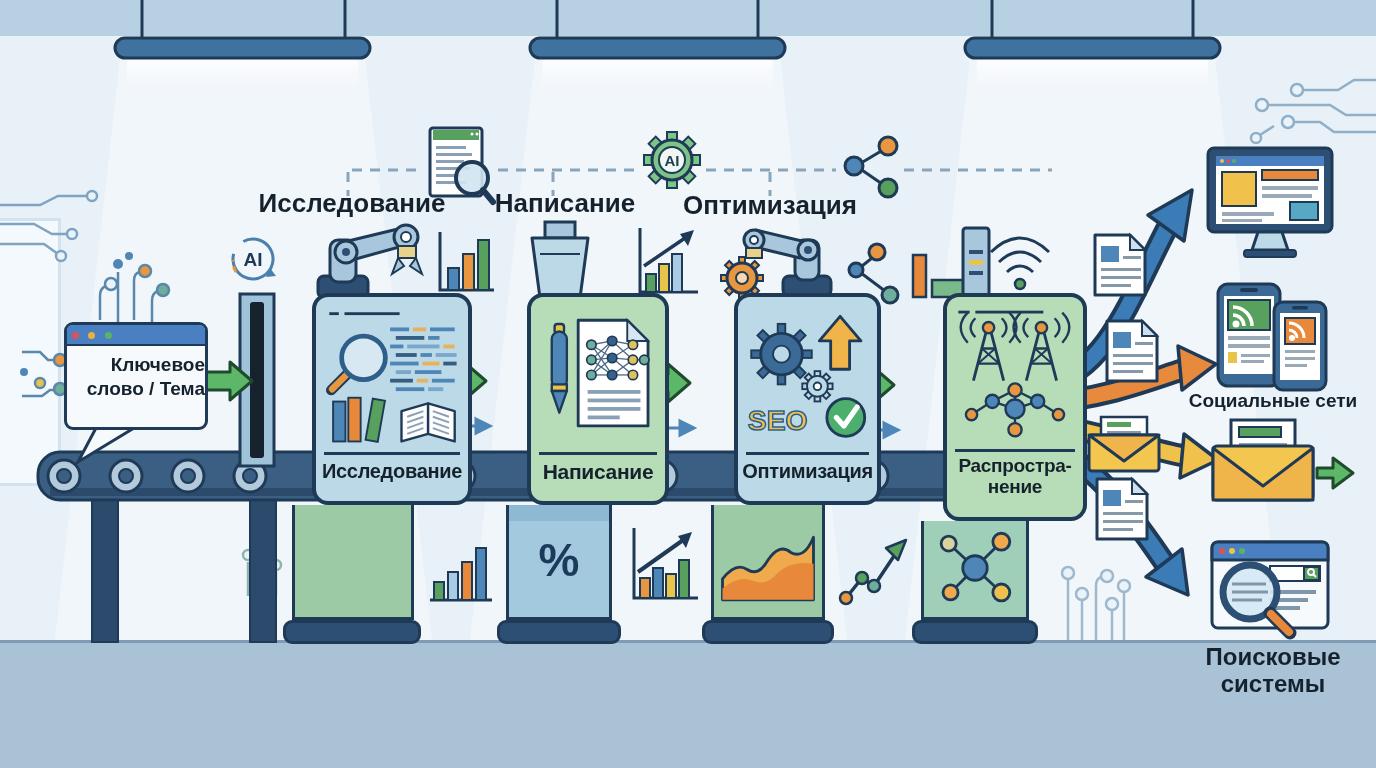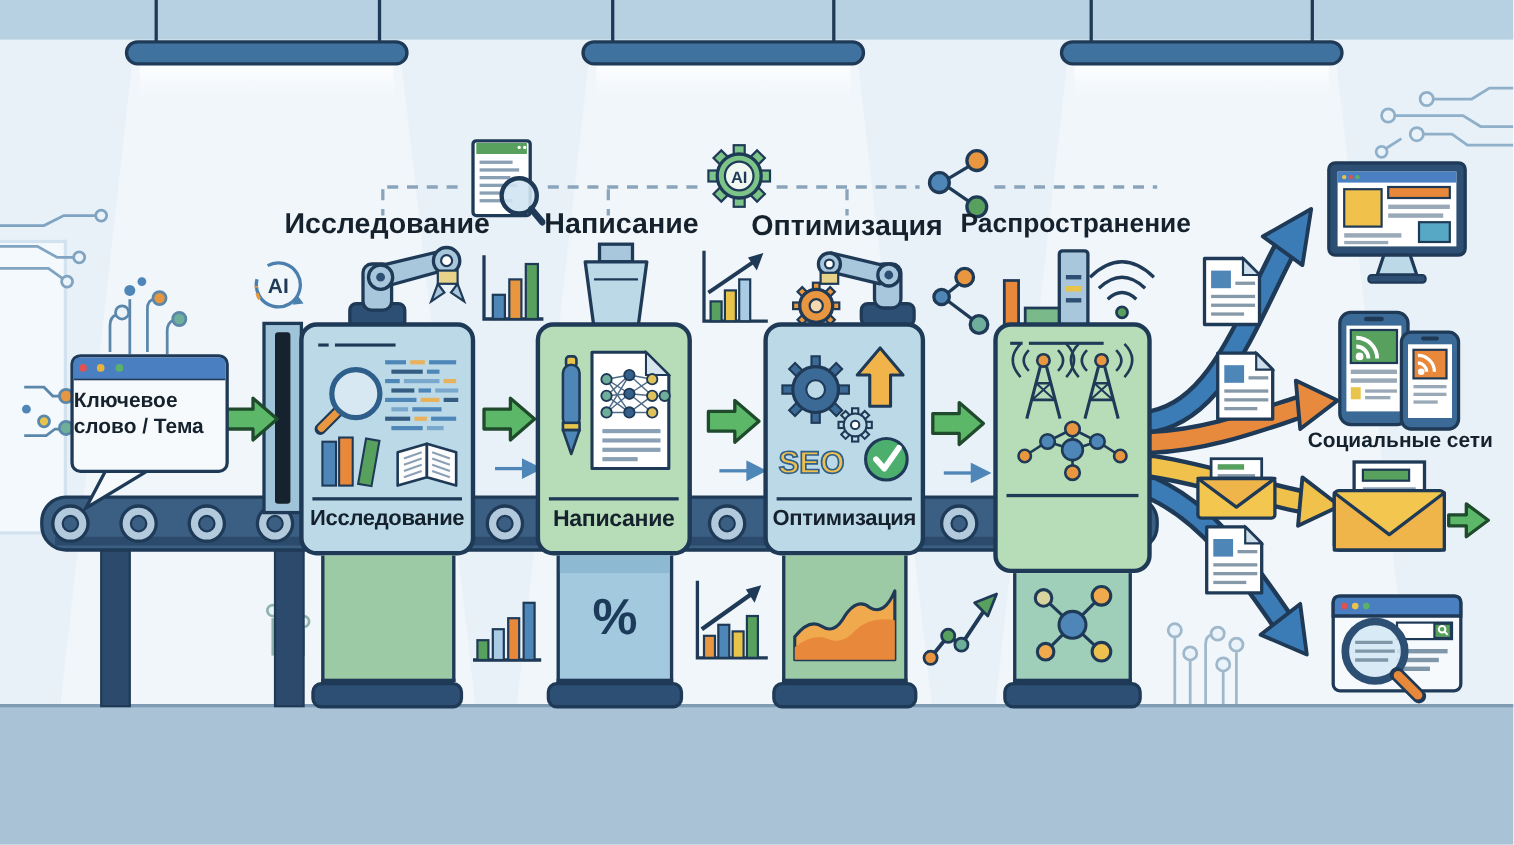--- a/index.html
+++ b/index.html
@@ -11,36 +11,36 @@
   .c1{clip-path:polygon(120px 58px,365px 58px,432px 640px,55px 640px);}
   .c2{clip-path:polygon(535px 58px,780px 58px,847px 640px,470px 640px);}
   .c3{clip-path:polygon(970px 58px,1215px 58px,1282px 640px,905px 640px);}
   .panel{position:absolute;left:0;top:218px;width:58px;height:262px;background:#f3f9fd;border:3px solid #d2e2ee;border-left:none;z-index:0;}
   svg.bg{position:absolute;left:0;top:0;z-index:1;}
   .icon{position:absolute;z-index:2;}
   .lbl{position:absolute;z-index:3;font-weight:bold;color:#15222d;text-align:center;}
   .top-lbl{font-size:26px;}
   .out-lbl{font-size:19px;}
   .preline{white-space:pre-line;line-height:1.12;}
-  .machine{position:absolute;z-index:2;border:4px solid #1f3a57;border-radius:16px;box-sizing:border-box;}
+  .machine{position:absolute;z-index:2;border:4px solid #1f3a57;border-radius:16px;box-sizing:border-box;margin-left:40px;}
   .m-blue{background:#bcd9e8;}
   .m-green{background:#b7dcb8;}
   .machine .divider{position:absolute;left:8px;right:8px;height:0;border-top:3px solid #1f3a57;}
   .machine .m-lbl{position:absolute;left:2px;right:2px;text-align:center;font-weight:bold;color:#15222d;letter-spacing:-0.3px;}
   .pedestal{position:absolute;z-index:2;border:3px solid #1f3a57;border-top:none;box-sizing:border-box;}
   .p-green{background:#9ccaa4;}
   .p-blue{background:#a3c9df;}
   .p-teal{background:#9fceb9;}
   .band{position:absolute;left:0;top:0;right:0;height:16px;background:#8db9d3;}
   .pct{position:absolute;left:0;right:0;top:28px;text-align:center;font-size:46px;font-weight:bold;color:#1c3a5a;}
   .base{position:absolute;z-index:2;background:#2d4f74;border:3px solid #1f3a57;border-radius:9px;box-sizing:border-box;}
   .bubble{position:absolute;left:64px;top:322px;width:144px;height:108px;background:#f6fafc;border:3px solid #1f3a57;border-radius:9px;z-index:2;box-sizing:border-box;}
   .bubble .tb{position:absolute;left:0;top:0;right:0;height:19px;background:#4a7fc1;border-radius:5px 5px 0 0;border-bottom:2px solid #1f3a57;}
   .dot{display:inline-block;width:7px;height:7px;border-radius:50%;margin:5px 0 0 5px;}
-  .bubble .txt{position:absolute;left:0;right:0;top:28px;text-align:left;font-size:19px;font-weight:bold;color:#15222d;line-height:1.25;}
+  .bubble .txt{position:absolute;left:0;right:0;top:28px;text-align:right;font-size:19px;font-weight:bold;color:#15222d;line-height:1.25;}
 </style>
 </head>
 <body>
 
 <div class="scene">
   <div class="ceiling"></div>
   <div class="floor"></div>
   <div class="cone c1"></div>
   <div class="cone c2"></div>
   <div class="cone c3"></div>
@@ -333,21 +333,20 @@
     <line x1="16" y1="32" x2="48" y2="13" stroke="#1f3a57" stroke-width="3"></line>
     <line x1="16" y1="32" x2="48" y2="54" stroke="#1f3a57" stroke-width="3"></line>
     <circle cx="14" cy="32" r="9" fill="#4e86b8" stroke="#1f3a57" stroke-width="3"></circle>
     <circle cx="48" cy="12" r="9" fill="#e8963f" stroke="#1f3a57" stroke-width="3"></circle>
     <circle cx="48" cy="54" r="9" fill="#58a05e" stroke="#1f3a57" stroke-width="3"></circle>
   </svg>
 
   <div class="lbl top-lbl" style="left:257px;top:188px;width:190px">Исследование</div>
   <div class="lbl top-lbl" style="left:470px;top:188px;width:190px">Написание</div>
   <div class="lbl top-lbl" style="left:675px;top:190px;width:190px">Оптимизация</div>
-  <div class="lbl top-lbl" style="left:863px;top:190px;width:230px;font-size:24px">Распространение</div>
 
   <div class="machine m-blue" style="left:272px;top:293px;width:160px;height:212px">
     <svg width="152" height="150" viewBox="0 0 160 150" style="position:absolute;left:0;top:2px">
       <rect x="14" y="10" width="10" height="3" fill="#1f3a57"></rect>
         <rect x="30" y="10" width="58" height="3" fill="#1f3a57"></rect>
       <g fill="#4e86b8">
         <rect x="78" y="26" width="20" height="4"></rect>
           <rect x="102" y="26" width="14" height="4" fill="#e8b25c"></rect>
           <rect x="120" y="26" width="26" height="4"></rect>
         <rect x="84" y="35" width="30" height="4" fill="#355d82"></rect>
@@ -527,20 +526,22 @@
         <circle cx="72" cy="112" r="10" fill="#4e86b8"></circle>
         <circle cx="72" cy="92" r="7" fill="#e8963f"></circle>
           <circle cx="48" cy="104" r="7" fill="#4e86b8"></circle>
         <circle cx="96" cy="104" r="7" fill="#4e86b8"></circle>
           <circle cx="72" cy="134" r="7" fill="#e8963f"></circle>
         <circle cx="26" cy="118" r="6" fill="#e8963f"></circle>
           <circle cx="118" cy="118" r="6" fill="#e8963f"></circle>
       </g>
     </svg>
     <div class="divider" style="top:152px"></div>
+    <div class="m-lbl preline" style="top:158px;font-size:19px">Распростра-
+нение</div>
   </div>
 
   <div class="pedestal p-green" style="left:292px;top:505px;width:122px;height:115px"></div>
   <div class="pedestal p-blue" style="left:506px;top:505px;width:106px;height:115px">
     <div class="band"></div>
     <div class="pct">%</div>
   </div>
   <div class="pedestal p-green" style="left:711px;top:505px;width:114px;height:115px">
     <svg width="108" height="109" viewBox="0 0 108 115">
       <path d="M6,100 L6,78 Q20,60 32,68 Q44,76 54,58 Q66,40 78,50 Q92,58 102,34 L102,100 Z" fill="#f0a94c" stroke="#1f3a57" stroke-width="3" stroke-linejoin="round"></path>
@@ -713,13 +714,15 @@
     <circle cx="40" cy="52" r="27" fill="#d4e7f4" fill-opacity="0.88"></circle>
     <line x1="22" y1="44" x2="56" y2="44" stroke="#7f97a8" stroke-width="3"></line>
     <line x1="22" y1="52" x2="58" y2="52" stroke="#7f97a8" stroke-width="3"></line>
     <line x1="22" y1="60" x2="52" y2="60" stroke="#7f97a8" stroke-width="3"></line>
     <circle cx="40" cy="52" r="27" fill="none" stroke="#2d4f74" stroke-width="7"></circle>
     <line x1="60" y1="73" x2="80" y2="93" stroke="#1f3a57" stroke-width="13" stroke-linecap="round"></line>
     <line x1="61" y1="74" x2="79" y2="92" stroke="#e8883a" stroke-width="8" stroke-linecap="round"></line>
   </svg>
 
   <div class="lbl out-lbl" style="left:1172px;top:390px;width:202px">Социальные сети</div>
+  <div class="lbl out-lbl preline" style="left:1188px;top:644px;width:170px;font-size:24px">Поисковые
+системы</div>
 </div>
 
 </body></html>

